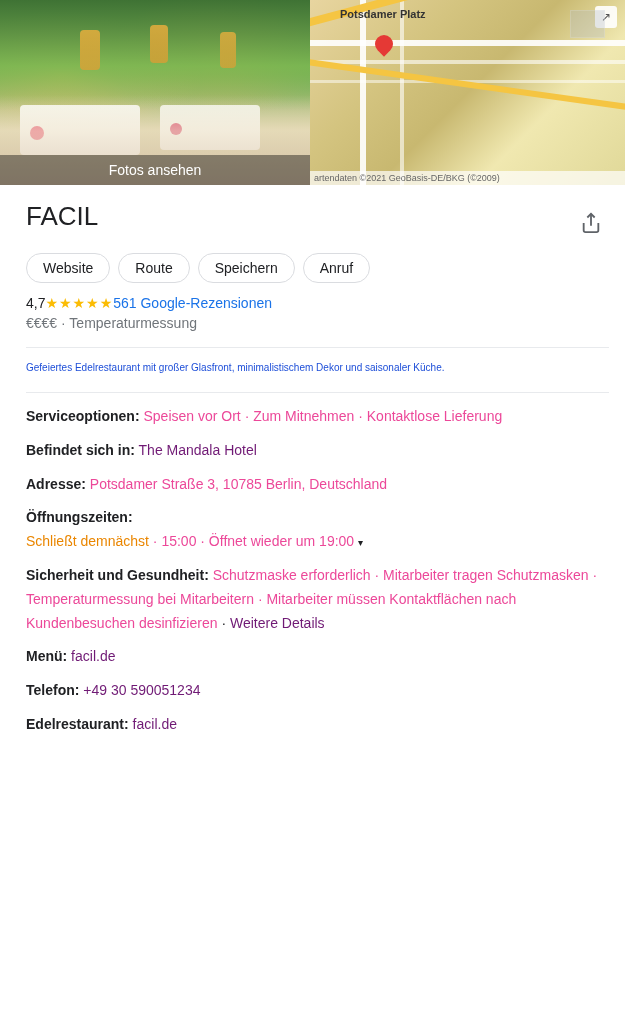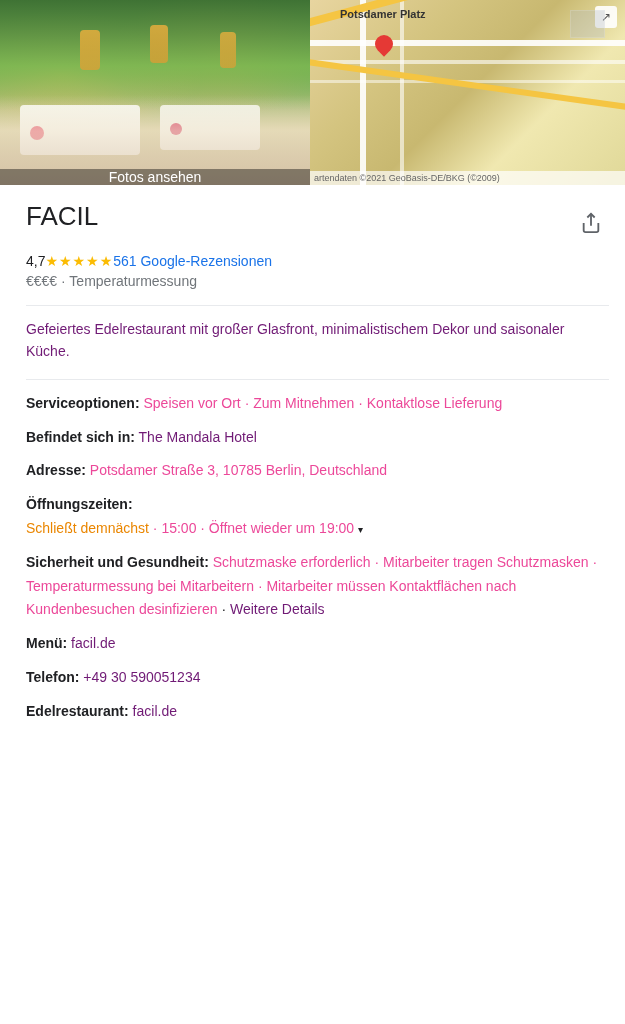--- a/index.html
+++ b/index.html
@@ -45,21 +45,21 @@
       background: linear-gradient(180deg, transparent 0%, rgba(240,230,210,0.6) 40%, rgba(220,200,180,0.8) 100%);
     }
     .hero-left-label {
       position: absolute;
       bottom: 0;
       left: 0;
       right: 0;
       background: rgba(0,0,0,0.4);
       color: #fff;
       text-align: center;
-      padding: 0;
+      padding: 7px;
       font-size: 14px;
       font-weight: 500;
     }
 
     .hero-right {
       flex: 1;
       height: 185px;
       display: flex;
       flex-direction: row;
     }
@@ -227,22 +227,22 @@
     }
 
     .divider {
       border: none;
       border-top: 1px solid #e8eaed;
       margin: 12px 0;
     }
 
     
     .description {
-      font-size: 14px;
-      color: #701a75;
+      font-size: 10px;
+      color: #1d4ed8;
       line-height: 1.6;
       margin-bottom: 16px;
     }
 
     
     .info-section {
       font-size: 14px;
       color: #202124;
       line-height: 1.7;
     }
@@ -335,20 +335,26 @@
     <div class="share-icon" title="Teilen">
 
       <svg width="22" height="22" viewBox="0 0 24 24" fill="none" stroke="#5f6368" stroke-width="2">
         <path d="M4 12v8a2 2 0 002 2h12a2 2 0 002-2v-8"></path>
         <polyline points="16 6 12 2 8 6"></polyline>
         <line x1="12" y1="2" x2="12" y2="15"></line>
       </svg>
     </div>
   </div>
 
+  <div class="action-buttons">
+    <button class="action-btn">Website</button>
+    <button class="action-btn">Route</button>
+    <button class="action-btn">Speichern</button>
+    <button class="action-btn">Anruf</button>
+  </div>
 
   <div class="rating-row">
     <span class="rating-number">4,7</span>
     <span class="stars">★★★★★</span>
     <a href="#" class="reviews-link">561 Google-Rezensionen</a>
   </div>
 
   <div class="category-row">
     <span>€€€€</span>
     <span> · </span>

